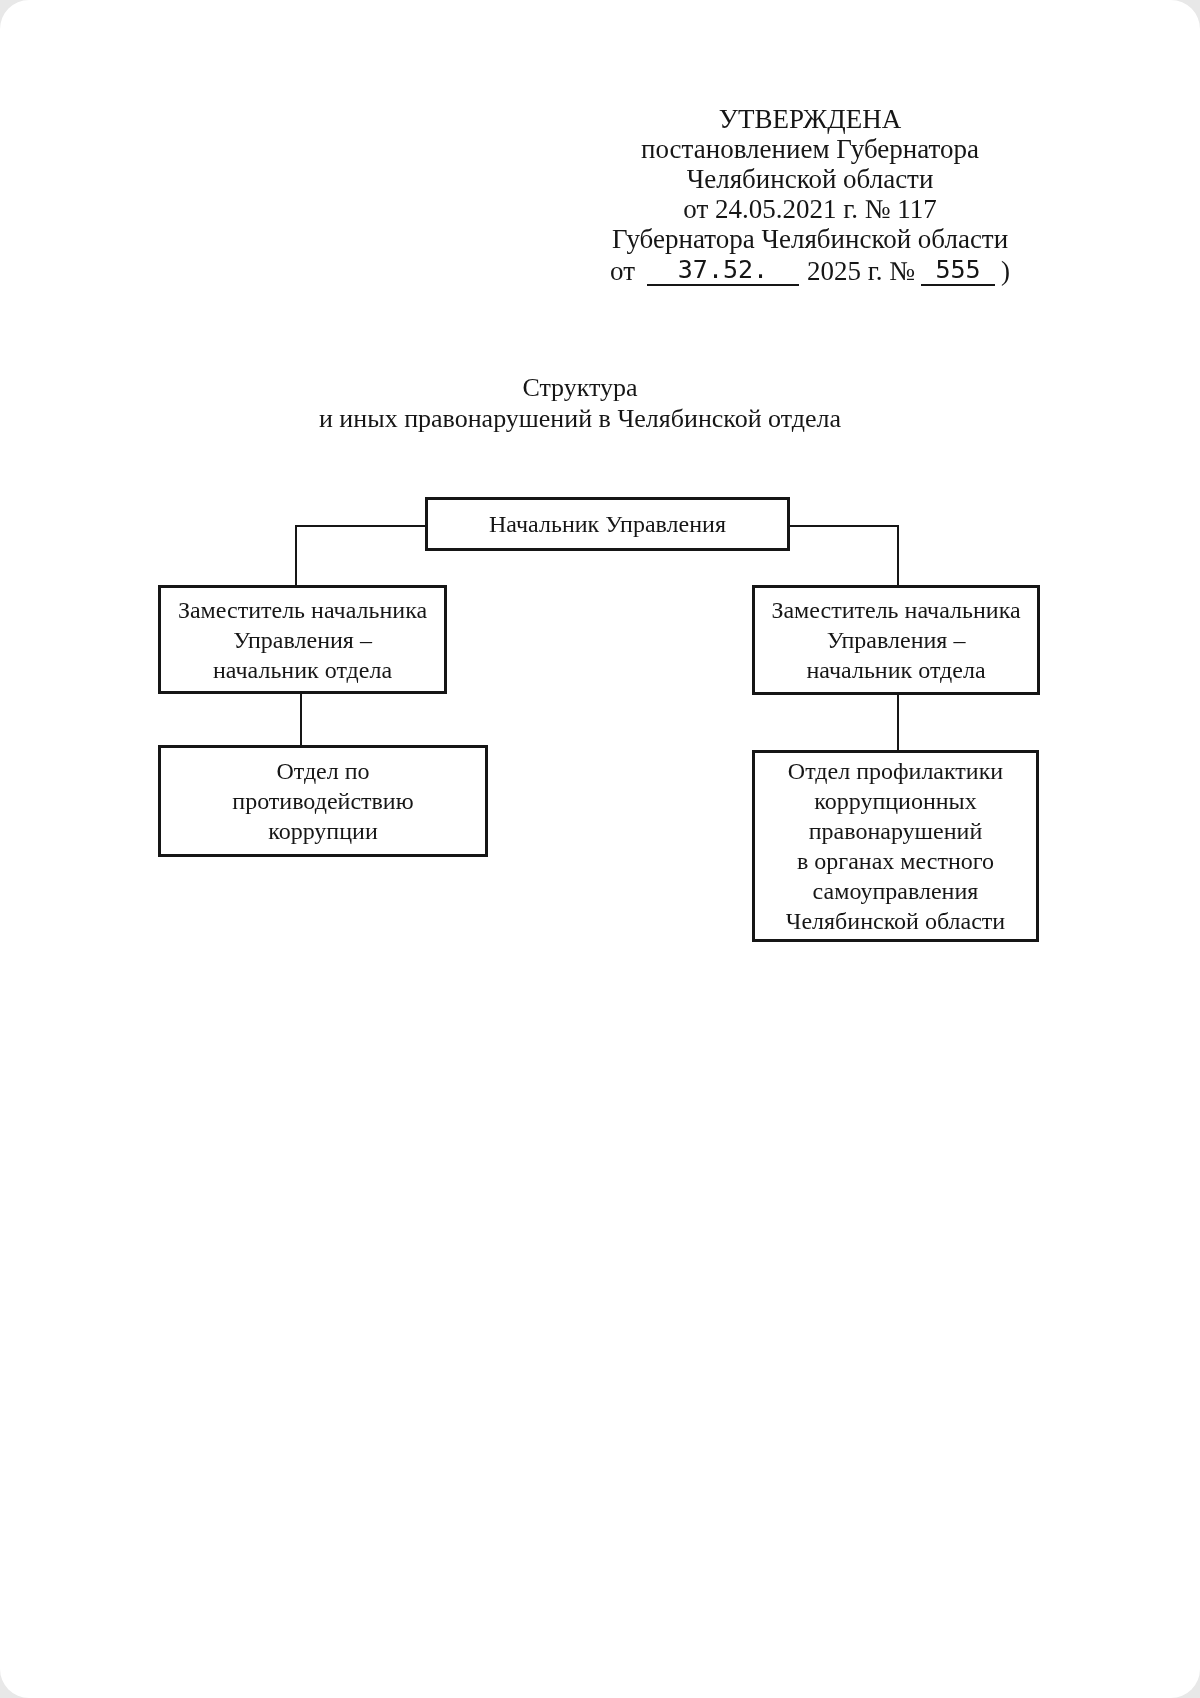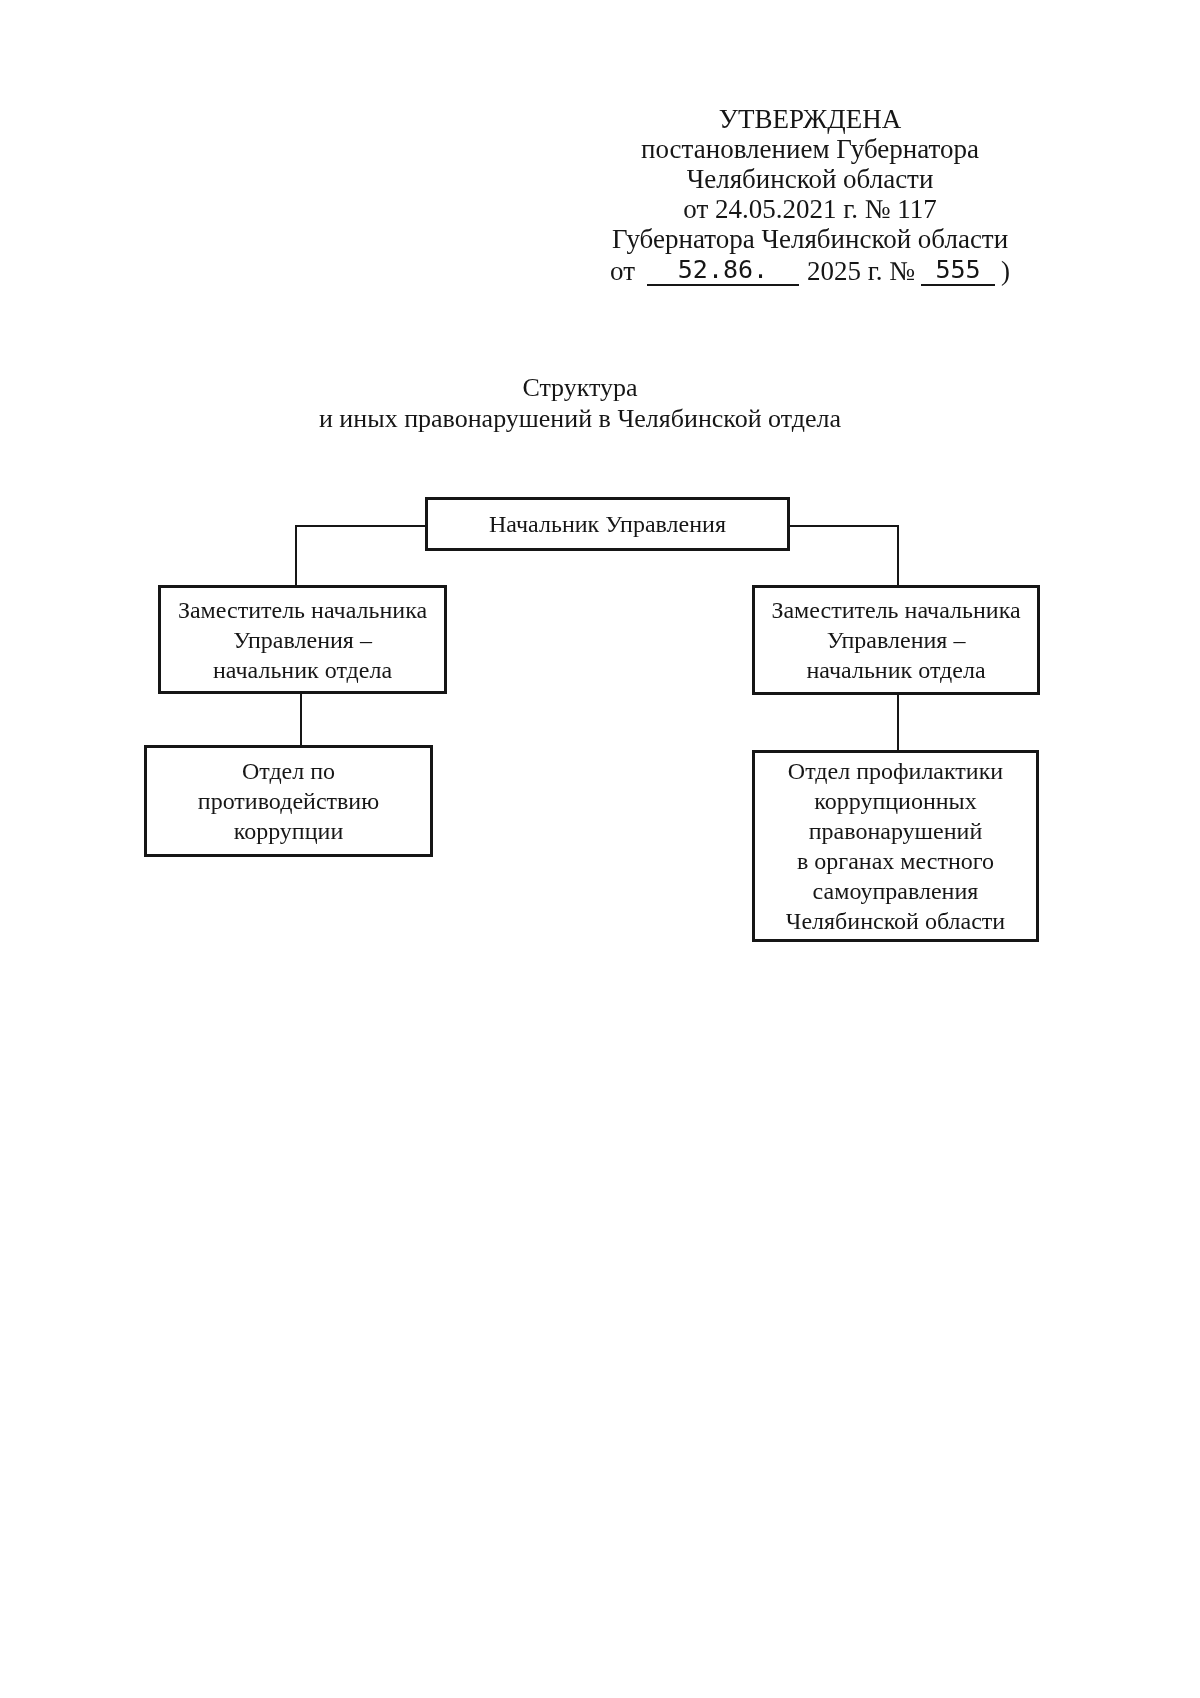--- a/index.html
+++ b/index.html
@@ -4,20 +4,21 @@
 <style>
   html,body{margin:0;padding:0;background:#e8e8e8;}
   .page{
     position:relative;
     width:1200px;height:1698px;
     margin:0 auto;
     background:#ffffff;
     color:#161616;
     font-family:"Liberation Serif", serif;
     overflow:hidden;
+    border-radius:29px;
   }
   
   .approval{
     position:absolute;
     left:598px; top:104px; width:424px;
     text-align:center;
     font-size:27px;
     line-height:30px;
     white-space:nowrap;
   }
@@ -53,21 +54,21 @@
     align-items:center;
     justify-content:center;
     text-align:center;
     font-size:24px;
     line-height:30px;
     white-space:pre-line;
   }
   .box-head      {left:425px; top:497px; width:365px; height:54px;}
   .box-dep-left  {left:158px; top:585px; width:289px; height:109px;}
   .box-dep-right {left:752px; top:585px; width:288px; height:110px;}
-  .box-dept-left {left:144px; top:745px; width:289px; height:112px;}
+  .box-dept-left {left:158px; top:745px; width:330px; height:112px;}
   .box-dept-right{left:752px; top:750px; width:287px; height:192px;}
   .conn{position:absolute; background:#161616;}
   .conn-l-h {left:296px; top:525px; width:130px; height:2px;}
   .conn-l-v {left:295px; top:525px; width:2px;  height:60px;}
   .conn-r-h {left:789px; top:525px; width:109px; height:2px;}
   .conn-r-v {left:897px; top:525px; width:2px;  height:60px;}
   .conn-l-v2{left:300px; top:693px; width:2px;  height:52px;}
   .conn-r-v2{left:897px; top:694px; width:2px;  height:56px;}
 </style>
 </head>
@@ -76,21 +77,21 @@
 <div class="page">
 
   <div class="approval">
     <span class="row">УТВЕРЖДЕНА</span>
     <span class="row">постановлением Губернатора</span>
     <span class="row">Челябинской области</span>
     <span class="row">от 24.05.2021 г. № 117</span>
     <span class="row">Губернатора Челябинской области</span>
     <span class="amend-row">
       <span class="amend-prefix">от</span>
-      <span class="fill fill-date">52.86.</span>
+      <span class="fill fill-date">37.52.</span>
       <span>2025 г. №</span>
       <span class="fill fill-num">555</span>
       <span class="amend-suffix">)</span>
     </span>
   </div>
 
   <div class="doc-title">
     <div>Структура</div>
     <div>и иных правонарушений в Челябинской отдела</div>
   </div>

